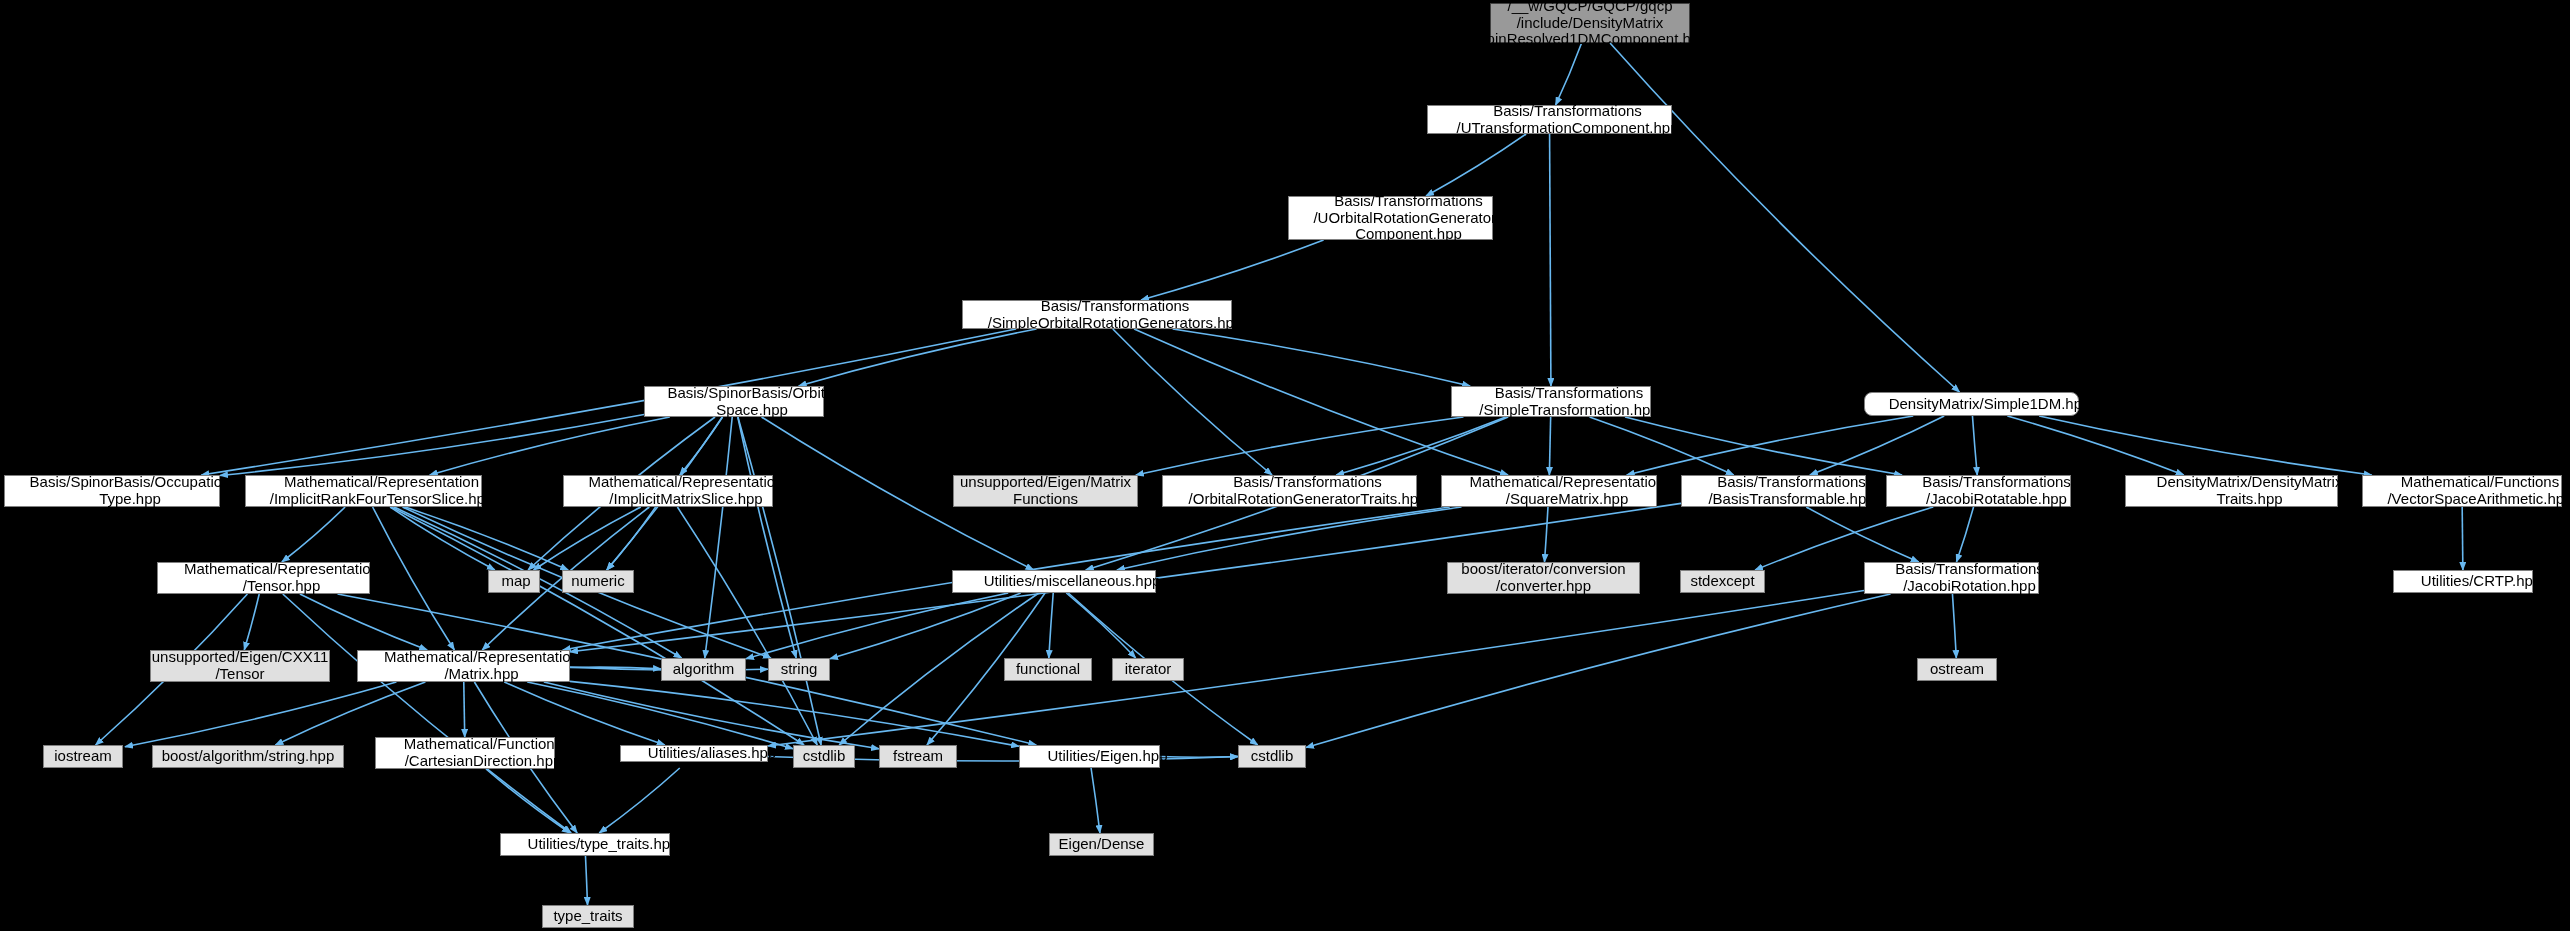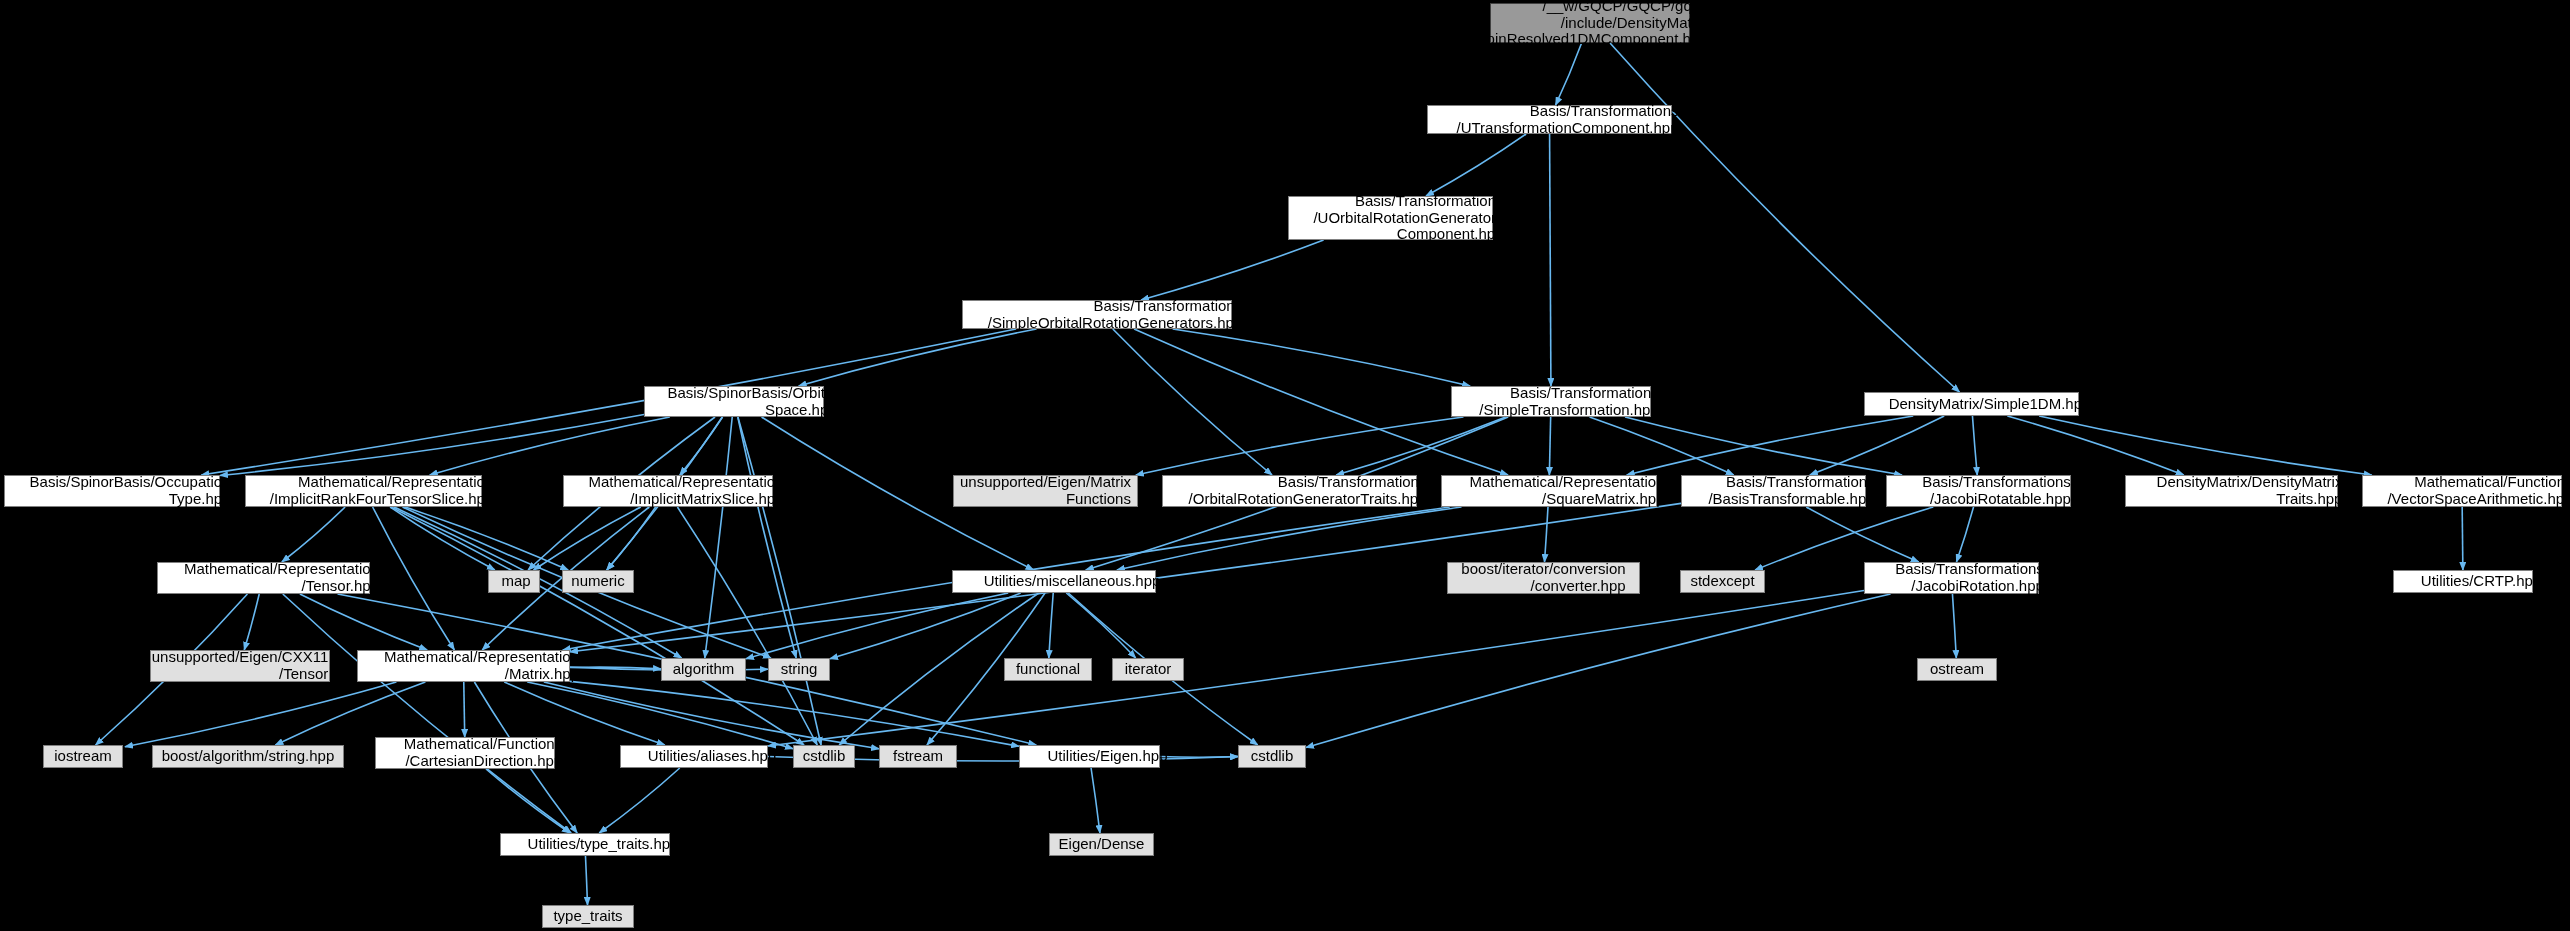--- a/index.html
+++ b/index.html
@@ -1,20 +1,20 @@
 <!DOCTYPE html>
 <html><head>
 <meta charset="utf-8">
 <style>
   html,body{margin:0;padding:0;background:#000;}
   #graph{position:relative;width:2570px;height:931px;background:#000;
          font-family:"Liberation Sans", sans-serif;overflow:hidden;}
   svg.edges{position:absolute;left:0;top:0;width:2570px;height:931px;pointer-events:none;}
   .node{position:absolute;box-sizing:border-box;display:flex;align-items:center;
-        justify-content:center;text-align:right;border:1px solid #4d4d4d;
+        justify-content:center;text-align:center;border:1px solid #4d4d4d;
         color:#000;line-height:1.12;padding:2px 4px;white-space:pre-line;}
   .node.hdr{background:#999999;border:1px solid #404040;font-size:15px;}
   .node.hdr2{background:#ffffff;border:1px solid #808080;font-size:15px;padding-left:40px;}
   .node.sys{background:#e0e0e0;border:1px solid #808080;font-size:15px;}
 </style>
 </head>
 <body>
 
 <div id="graph">
   <svg class="edges" id="edge-layer">
@@ -114,21 +114,21 @@
 /UTransformationComponent.hpp</div>
       <div class="node hdr2" style="left: 1288px; top: 196px; width: 205px; height: 44px;">Basis/Transformations
 /UOrbitalRotationGenerators
 Component.hpp</div>
       <div class="node hdr2" style="left: 962px; top: 300px; width: 270px; height: 29px;">Basis/Transformations
 /SimpleOrbitalRotationGenerators.hpp</div>
       <div class="node hdr2" style="left: 644px; top: 386px; width: 180px; height: 31px;">Basis/SpinorBasis/Orbital
 Space.hpp</div>
       <div class="node hdr2" style="left: 1451px; top: 386px; width: 200px; height: 31px;">Basis/Transformations
 /SimpleTransformation.hpp</div>
-      <div class="node hdr2" style="left: 1864px; top: 392px; width: 215px; height: 24px;">DensityMatrix/Simple1DM.hpp</div>
+      <div class="node hdr2" style="left: 1864px; top: 392px; width: 215px; height: 24px; border-radius: 8px;">DensityMatrix/Simple1DM.hpp</div>
       <div class="node hdr2" style="left: 4px; top: 475px; width: 216px; height: 32px;">Basis/SpinorBasis/Occupation
 Type.hpp</div>
       <div class="node hdr2" style="left: 245px; top: 475px; width: 237px; height: 32px;">Mathematical/Representation
 /ImplicitRankFourTensorSlice.hpp</div>
       <div class="node hdr2" style="left: 563px; top: 475px; width: 210px; height: 32px;">Mathematical/Representation
 /ImplicitMatrixSlice.hpp</div>
       <div class="node sys" style="left: 953px; top: 475px; width: 185px; height: 32px;">unsupported/Eigen/Matrix
 Functions</div>
       <div class="node hdr2" style="left: 1162px; top: 475px; width: 255px; height: 32px;">Basis/Transformations
 /OrbitalRotationGeneratorTraits.hpp</div>
@@ -159,21 +159,21 @@
 /Matrix.hpp</div>
       <div class="node sys" style="left: 661px; top: 658px; width: 85px; height: 23px;">algorithm</div>
       <div class="node sys" style="left: 768px; top: 658px; width: 62px; height: 23px;">string</div>
       <div class="node sys" style="left: 1004px; top: 658px; width: 88px; height: 23px;">functional</div>
       <div class="node sys" style="left: 1112px; top: 658px; width: 72px; height: 23px;">iterator</div>
       <div class="node sys" style="left: 1917px; top: 658px; width: 80px; height: 23px;">ostream</div>
       <div class="node sys" style="left: 43px; top: 745px; width: 80px; height: 23px;">iostream</div>
       <div class="node sys" style="left: 152px; top: 745px; width: 192px; height: 23px;">boost/algorithm/string.hpp</div>
       <div class="node hdr2" style="left: 375px; top: 737px; width: 180px; height: 32px;">Mathematical/Functions
 /CartesianDirection.hpp</div>
-      <div class="node hdr2" style="left: 620px; top: 745px; width: 148px; height: 23px;">Utilities/aliases.hpp</div>
+      <div class="node hdr2" style="left: 620px; top: 745px; width: 148px; height: 17px;">Utilities/aliases.hpp</div>
       <div class="node sys" style="left: 793px; top: 745px; width: 62px; height: 23px;">cstdlib</div>
       <div class="node sys" style="left: 879px; top: 745px; width: 78px; height: 23px;">fstream</div>
       <div class="node hdr2" style="left: 1019px; top: 745px; width: 141px; height: 23px;">Utilities/Eigen.hpp</div>
       <div class="node sys" style="left: 1238px; top: 745px; width: 68px; height: 23px;">cstdlib</div>
       <div class="node hdr2" style="left: 500px; top: 833px; width: 170px; height: 23px;">Utilities/type_traits.hpp</div>
       <div class="node sys" style="left: 1049px; top: 833px; width: 105px; height: 23px;">Eigen/Dense</div>
       <div class="node sys" style="left: 542px; top: 905px; width: 92px; height: 23px;">type_traits</div>
     </div>
 </div>
 

